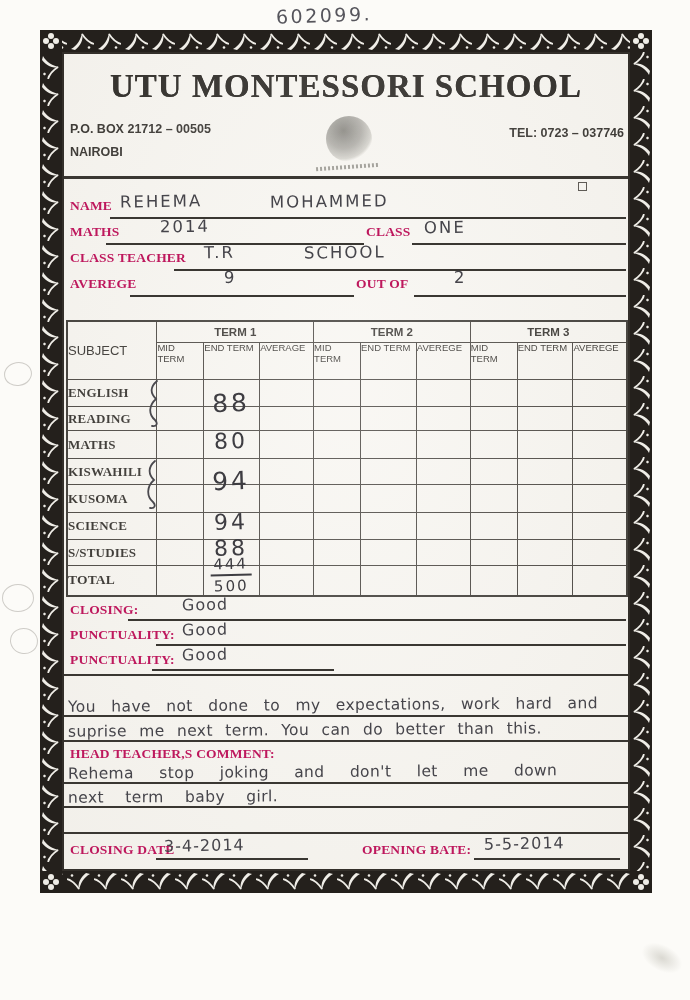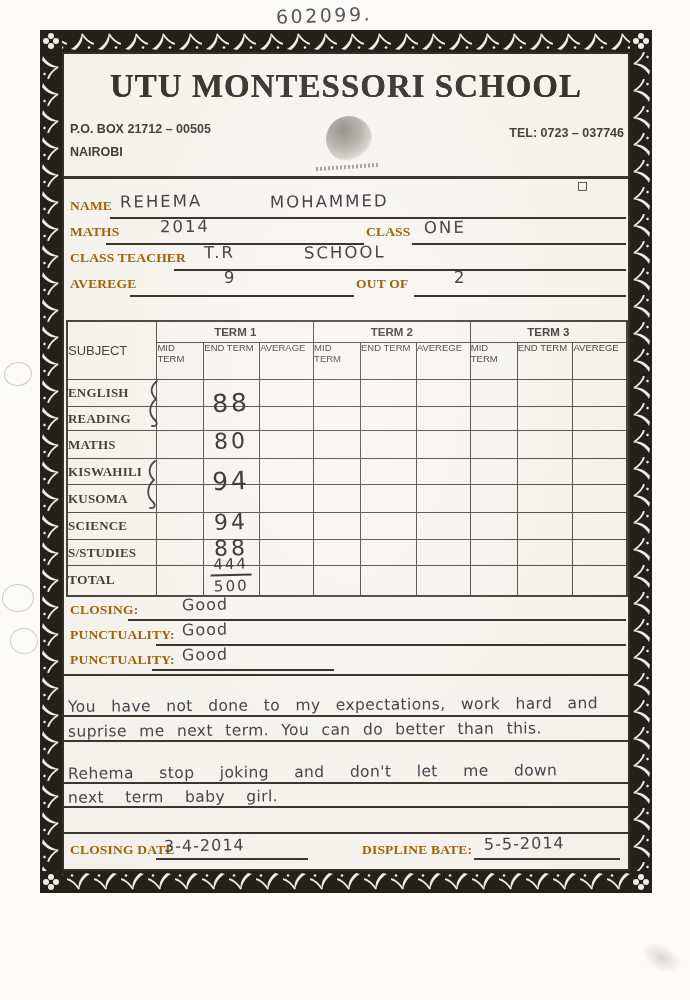--- a/index.html
+++ b/index.html
@@ -19,21 +19,21 @@
   .strip.right{right:0;top:22px;bottom:22px;width:22px;}
   .corner{position:absolute;width:22px;height:22px;z-index:3;}
   .corner.tl{left:0;top:0}.corner.tr{right:0;top:0}.corner.bl{left:0;bottom:0}.corner.br{right:0;bottom:0}
 
   
   .inner{position:absolute;left:22px;top:22px;right:22px;bottom:22px;background:#f7f5f0;
     border:2px solid #332f2a;}
   .inner::after{content:"";position:absolute;inset:0;pointer-events:none;
     background:radial-gradient(ellipse at 50% 40%, rgba(255,255,255,.25), rgba(205,200,190,.12));}
   .lbl{position:absolute;font-family:"Liberation Serif",serif;font-weight:700;
-    font-size:13.5px;color:#a16207;letter-spacing:.2px;white-space:nowrap;z-index:2;}
+    font-size:13.5px;color:#be185d;letter-spacing:.2px;white-space:nowrap;z-index:2;}
   .contact{position:absolute;font-family:"Liberation Sans",sans-serif;font-weight:700;
     font-size:12.5px;color:#23201c;white-space:nowrap;}
   .rule{position:absolute;height:1.6px;background:#3a3732;z-index:1;}
 
   .school-title{position:absolute;left:0;right:0;top:14px;text-align:center;
     font-family:"Liberation Serif",serif;font-weight:700;font-size:33px;color:#16130f;
     letter-spacing:1px;text-shadow:0 0 .6px #16130f;}
 
   .stamp{position:absolute;left:262px;top:62px;width:46px;height:46px;border-radius:50%;
     background:radial-gradient(circle at 38% 32%, rgba(118,116,110,.95), rgba(148,146,140,.8) 42%,
@@ -372,30 +372,31 @@
       <div class="hw hw-word" style="left:118px;top:591px">Good</div>
       <div class="rule" style="left:88px;width:182px;top:615px"></div>
 
       <div class="rule" style="left:0;right:0;top:620px"></div>
 
       <div class="hw-line" style="left:4px;top:642px;word-spacing:10px">You have not done to my expectations, work hard and</div>
       <div class="rule" style="left:0;right:0;top:661px"></div>
       <div class="hw-line" style="left:4px;top:667px;word-spacing:7px">suprise me next term. You can do better than this.</div>
       <div class="rule" style="left:0;right:0;top:686px"></div>
 
+      <div class="lbl" style="left:6px;top:692px">HEAD TEACHER,S COMMENT:</div>
       <div class="hw-line" style="left:4px;top:709px;word-spacing:20px">Rehema stop joking and don't let me down</div>
       <div class="rule" style="left:0;right:0;top:728px"></div>
       <div class="hw-line" style="left:4px;top:734px;word-spacing:16px">next term baby girl.</div>
       <div class="rule" style="left:0;right:0;top:752px"></div>
 
       <div class="rule" style="left:0;right:0;top:778px"></div>
       <div class="lbl" style="left:6px;top:788px">CLOSING DATE</div>
       <div class="hw hw-word" style="left:100px;top:782px">3-4-2014</div>
       <div class="rule" style="left:92px;width:152px;top:804px"></div>
-      <div class="lbl" style="left:298px;top:788px">DISPLINE BATE:</div>
+      <div class="lbl" style="left:298px;top:788px">OPENING BATE:</div>
       <div class="hw hw-word" style="left:420px;top:780px">5-5-2014</div>
       <div class="rule" style="left:410px;width:146px;top:804px"></div>
 
     </div>
   </div>
 
   <div class="hole" style="left:4px;top:362px;width:26px;height:22px;transform:rotate(-10deg)"></div>
   <div class="hole" style="left:2px;top:584px;width:30px;height:26px"></div>
   <div class="hole" style="left:10px;top:628px;width:26px;height:24px;transform:rotate(12deg)"></div>
   <div class="smudge"></div>

